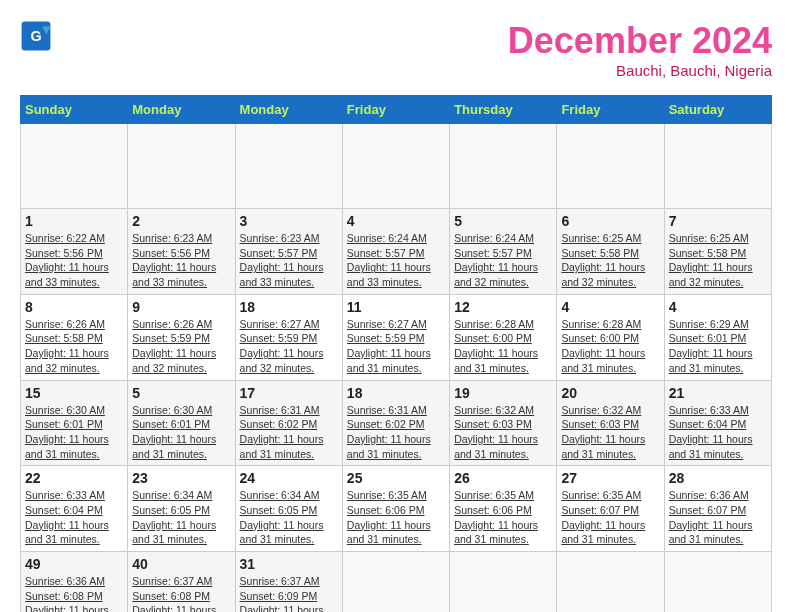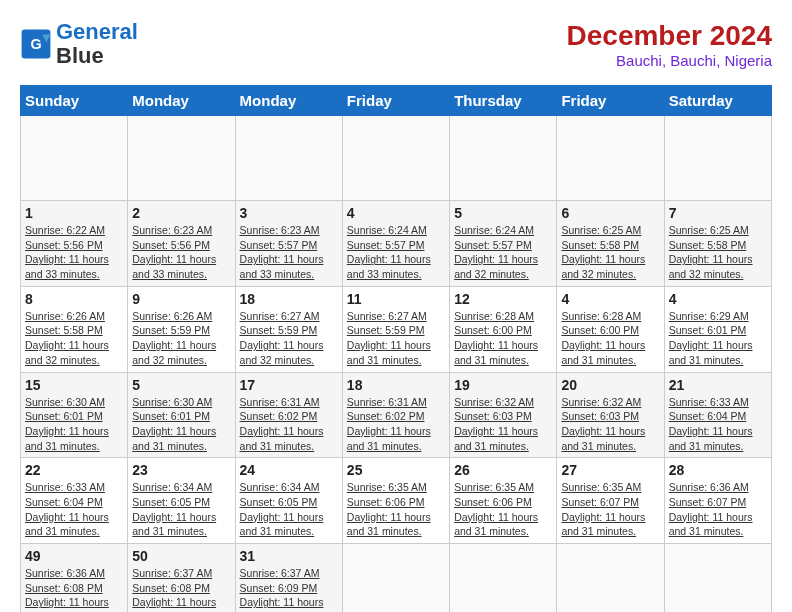--- a/index.html
+++ b/index.html
@@ -31,40 +31,40 @@
     }
     .logo-icon {
       width: 32px;
       height: 32px;
       margin-right: 4px;
     }
     .title-block {
       text-align: right;
     }
     .month-title {
-      font-size: 28px;
-      font-weight: bold;
-      color: #b91c1c;
+      font-size: 36px;
+      font-weight: bold;
+      color: #ec4899;
       margin-left: 6px;
     }
     .location {
       font-size: 15px;
-      color: #6d28d9;
+      color: #be185d;
     }
     .calendar {
       width: 100%;
       border-collapse: collapse;
       font-size: 11px;
     }
     .calendar th {
       background: #1a6fc4;
-      color: #ffffff;
+      color: #bef264;
       padding: 6px 4px;
       text-align: left;
-      font-size: 15px;
+      font-size: 13px;
       font-weight: bold;
       border: 1px solid #1a6fc4;
     }
     .calendar td {
       border: 1px solid #ccc;
       vertical-align: top;
       padding: 4px;
       width: calc(100% / 7);
       min-height: 80px;
     }
@@ -97,26 +97,20 @@
 </head>
 <body>
 
 <div class="header">
   <div class="logo">
     <svg class="logo-icon" viewBox="0 0 40 40">
       <rect x="2" y="2" width="36" height="36" rx="4" fill="#1a6fc4"></rect>
       <text x="20" y="26" text-anchor="middle" fill="white" font-size="18" font-weight="bold" font-family="Arial">G</text>
       <polygon points="28,8 38,8 33,18" fill="#4a9fd4"></polygon>
     </svg>
-    <div>
-      <div class="logo-text">
-        <span>General</span><br>
-        <span style="color:#333;">Blue</span>
-      </div>
-    </div>
   </div>
   <div class="title-block">
     <div class="month-title">December 2024</div>
     <div class="location">Bauchi, Bauchi, Nigeria</div>
   </div>
 </div>
 
 <table class="calendar" id="cal-table">
   <thead>
     <tr id="header-row">
@@ -258,21 +252,21 @@
           <span class="day-num">28</span>
           <div class="day-info">Sunrise: 6:36 AM<br>Sunset: 6:07 PM<br>Daylight: 11 hours<br>and 31 minutes.</div>
         </td>
       </tr>
       <tr class="week-row">
         <td>
           <span class="day-num">49</span>
           <div class="day-info">Sunrise: 6:36 AM<br>Sunset: 6:08 PM<br>Daylight: 11 hours<br>and 31 minutes.</div>
         </td>
         <td>
-          <span class="day-num">50</span>
+          <span class="day-num">40</span>
           <div class="day-info">Sunrise: 6:37 AM<br>Sunset: 6:08 PM<br>Daylight: 11 hours<br>and 31 minutes.</div>
         </td>
         <td>
           <span class="day-num">31</span>
           <div class="day-info">Sunrise: 6:37 AM<br>Sunset: 6:09 PM<br>Daylight: 11 hours<br>and 31 minutes.</div>
         </td>
         <td class="empty-cell"></td>
         <td class="empty-cell"></td>
         <td class="empty-cell"></td>
         <td class="empty-cell"></td>

